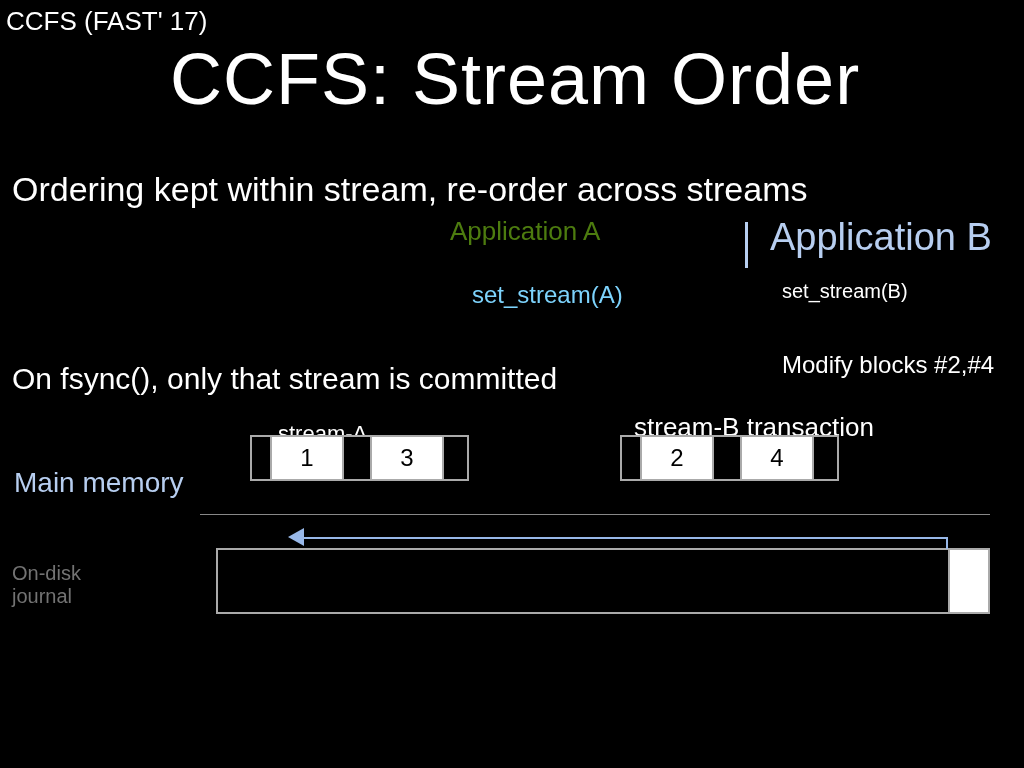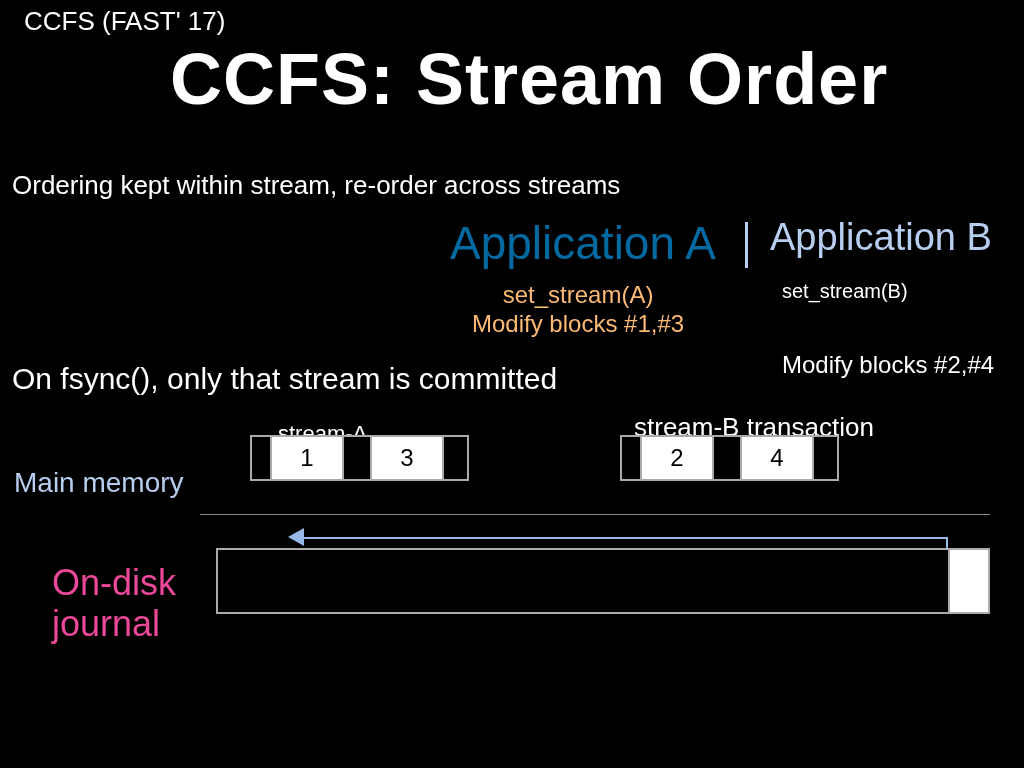--- a/index.html
+++ b/index.html
@@ -12,44 +12,43 @@
     font-family: Arial, Helvetica, sans-serif;
     overflow: hidden;
     position: relative;
   }
   .header-small {
     position: absolute;
     left: 6px;
     top: 6px;
     font-size: 26px;
     color: #fff;
-    margin-left: 18px;
   }
   .title {
     position: absolute;
     left: 170px;
     top: 38px;
     font-size: 72px;
     color: #fff;
-    font-weight: 700;
+    font-weight: 400;
     letter-spacing: 1px;
   }
   .subtitle {
     position: absolute;
     left: 12px;
     top: 170px;
-    font-size: 26px;
+    font-size: 34px;
     color: #fff;
   }
   .app-a {
     position: absolute;
     left: 450px;
     top: 216px;
-    font-size: 46px;
-    color: #0369a1;
+    font-size: 26px;
+    color: #4d7c0f;
     text-align: center;
   }
   .app-b {
     position: absolute;
     left: 770px;
     top: 216px;
     font-size: 38px;
     color: #b7cef0;
   }
   .app-divider {
@@ -58,23 +57,22 @@
     top: 222px;
     width: 0;
     height: 46px;
     border-left: 3px solid #b7cef0;
   }
   .code-a {
     position: absolute;
     left: 472px;
     top: 280px;
     font-size: 24px;
-    color: #fdba74;
+    color: #7dd3fc;
     line-height: 1.22;
-    text-align: center;
   }
   .code-b1 {
     position: absolute;
     left: 782px;
     top: 280px;
     font-size: 20px;
     color: #fff;
   }
   .code-b2 {
     position: absolute;
@@ -151,24 +149,23 @@
     left: 200px;
     top: 514px;
     width: 790px;
     height: 0;
     border-top: 1px solid #888;
   }
   .ondisk {
     position: absolute;
     left: 12px;
     top: 562px;
-    font-size: 36px;
-    color: #ec4899;
+    font-size: 20px;
+    color: #737373;
     line-height: 1.15;
-    margin-left: 40px;
   }
   .journal-box {
     position: absolute;
     left: 216px;
     top: 548px;
     width: 770px;
     height: 62px;
     border: 2px solid #aaa;
     background: #000;
   }
@@ -217,21 +214,20 @@
 <div class="title">CCFS: Stream Order</div>
 
 <div class="subtitle">Ordering kept within stream, re-order across streams</div>
 
 <div class="app-a">Application A</div>
 <div class="app-divider"></div>
 <div class="app-b">Application B</div>
 
 <div class="code-a">
   <div>set_stream(A)</div>
-  <div>Modify blocks #1,#3</div>
 </div>
 
 <div class="code-b1">set_stream(B)</div>
 <div class="code-b2">
   <div>Modify blocks #2,#4</div>
 </div>
 
 <div class="fsync-line">On fsync(), only that stream is committed</div>
 
 <div class="stream-a-label">stream-A</div>

